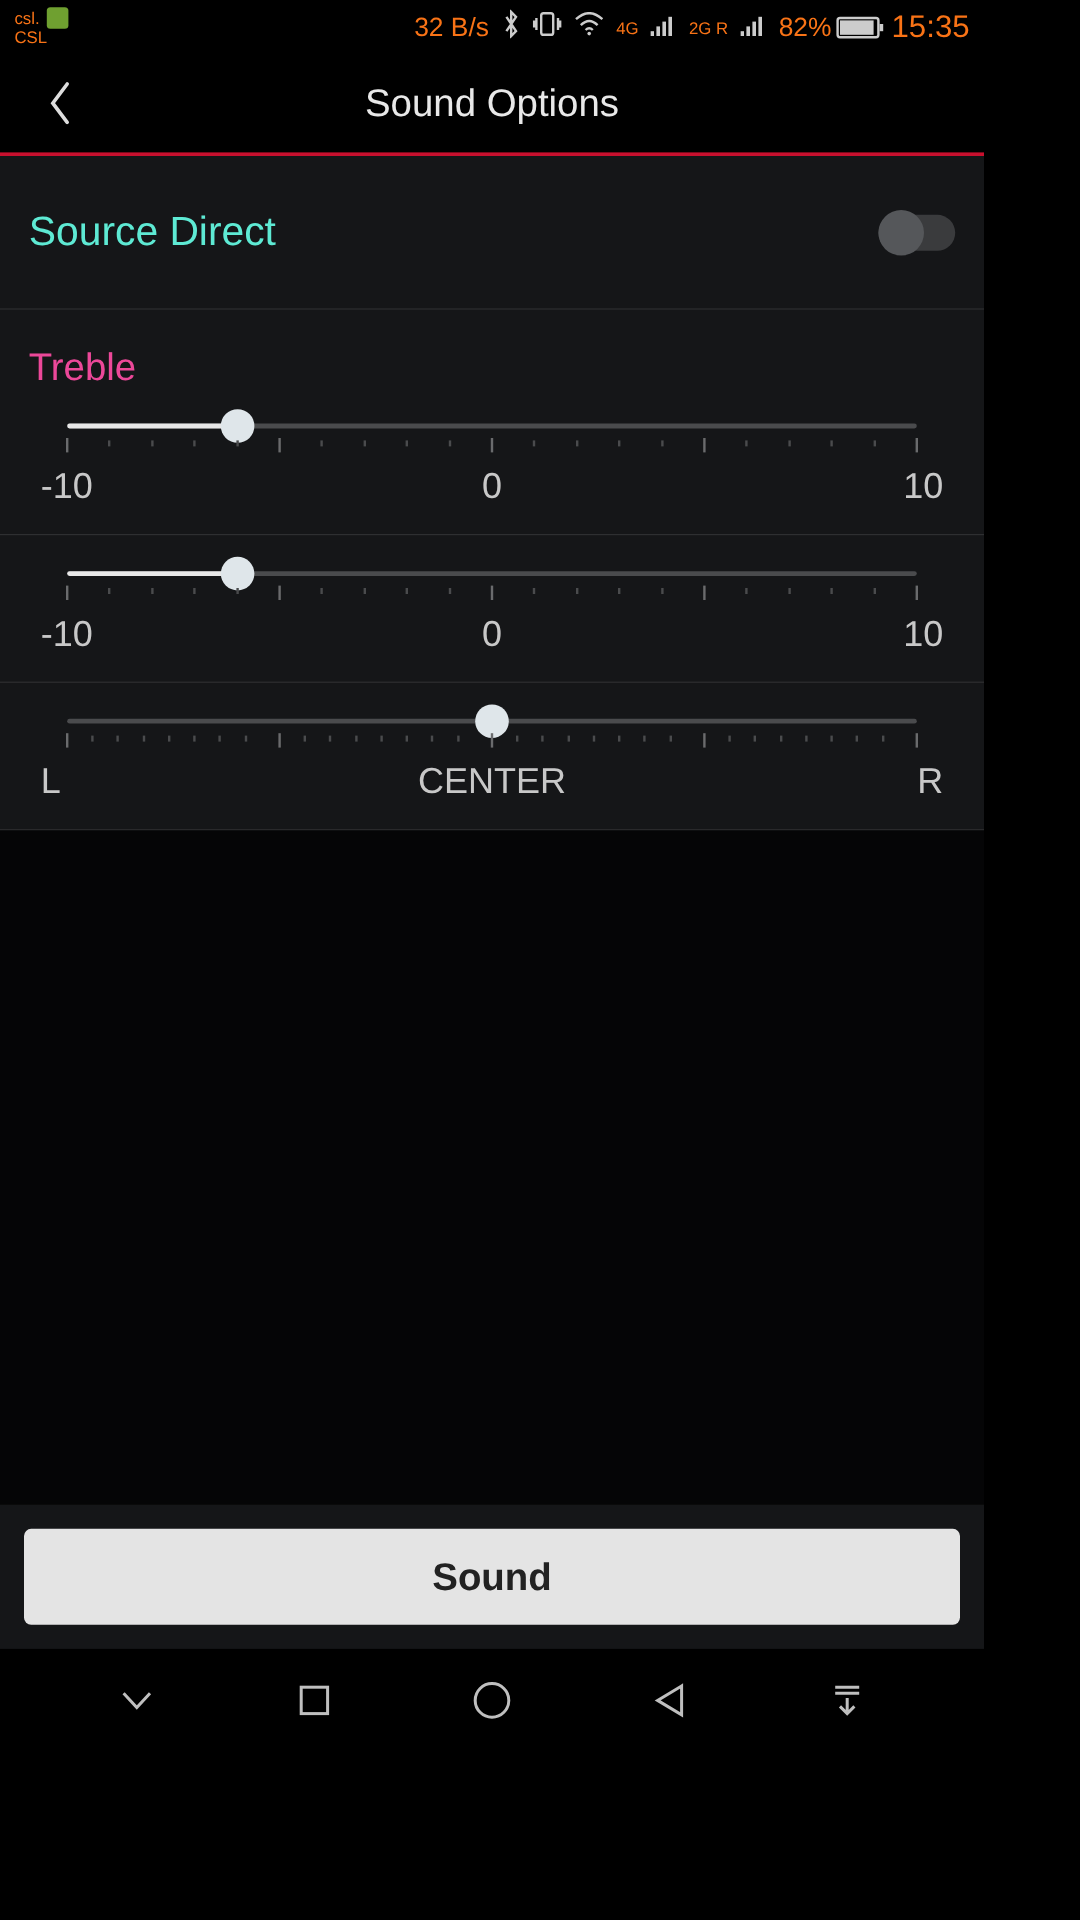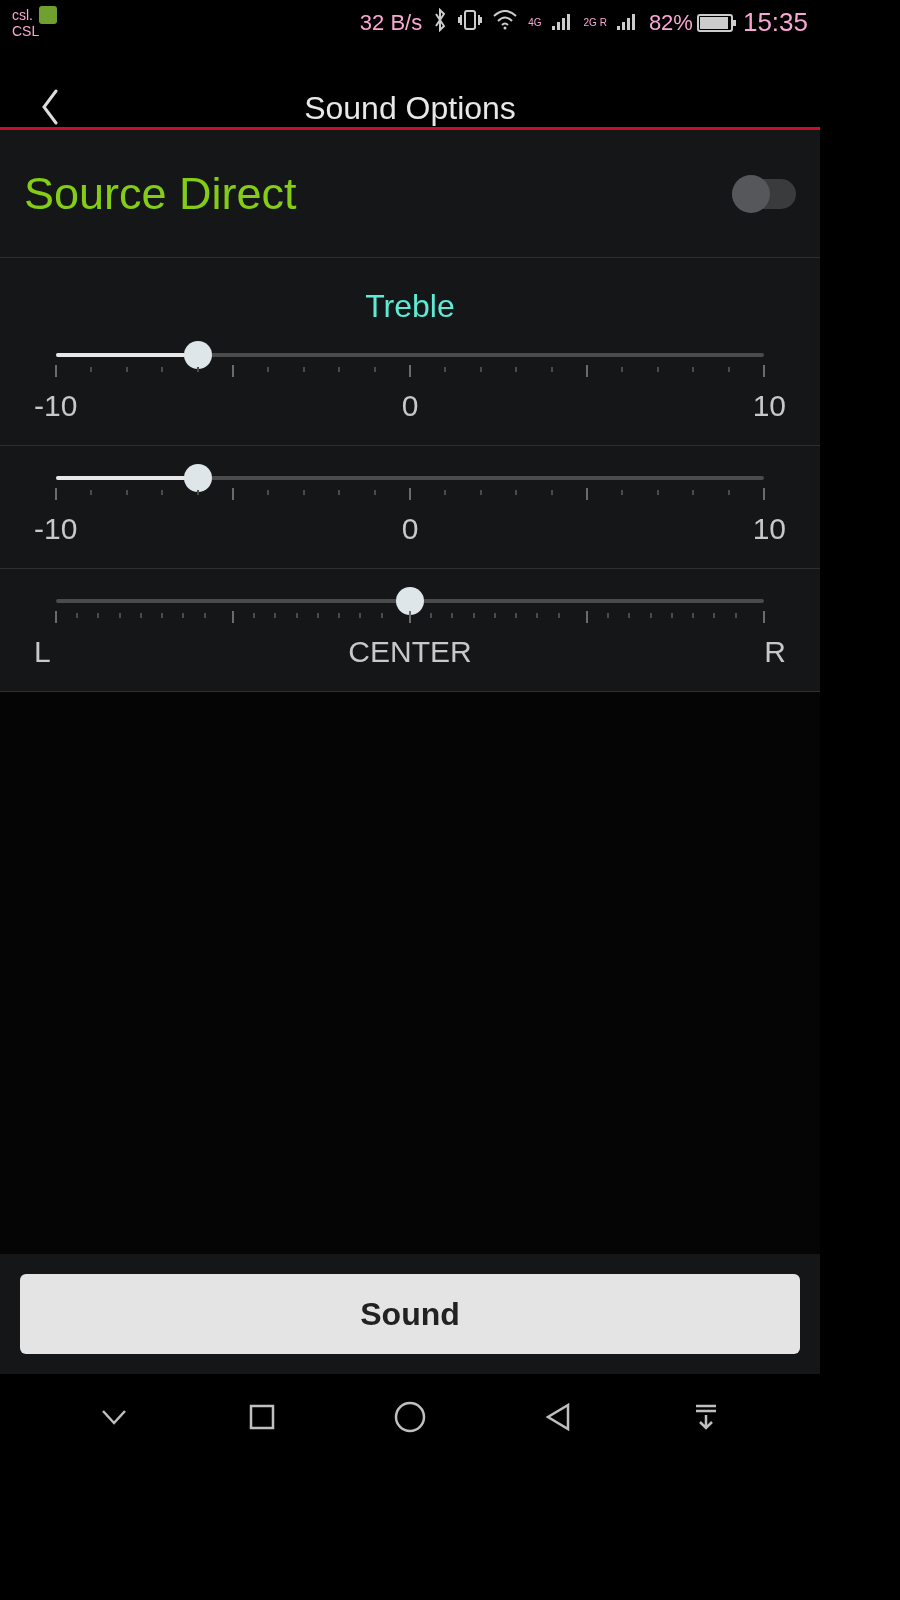--- a/index.html
+++ b/index.html
@@ -12,41 +12,41 @@
     overflow: hidden;
   }
   
   .status-bar {
     height: 45px;
     display: flex;
     align-items: center;
     justify-content: space-between;
     padding: 0 12px;
     font-size: 18px;
-    color: #f9a8d4;
+    color: #f97316;
     background: #000;
   }
   .status-left { display: flex; flex-direction: column; font-size: 14px; line-height: 15px; }
   .status-left .row1 { display: flex; align-items: center; gap: 6px;}
   .status-left .appicon {
     width: 18px; height: 18px; background: #6fa030; border-radius: 3px; position: relative;
   }
   .status-right { display: flex; align-items: center; gap: 10px; font-size: 22px; }
-  .status-right .sig { font-size: 10px; }
+  .status-right .sig { font-size: 14px; }
   .status-right .batwrap { display:flex; align-items:center; gap:4px;}
   .status-right .bat { width: 36px; height: 18px; border: 2px solid #ccc; border-radius: 3px; position: relative;}
   .status-right .bat::after { content:""; position:absolute; right:-5px; top:4px; width:3px; height:6px; background:#ccc;}
   .status-right .bat .fill { position:absolute; left:1px; top:1px; bottom:1px; width: 88%; background:#ccc;}
   .status-right .time { font-size: 26px; }
 
   
   .title-bar {
     height: 85px;
     display: flex;
-    align-items: flex-end;
+    align-items: center;
     justify-content: center;
     position: relative;
     background: #000;
     border-bottom: 3px solid #c8102e;
   }
   .title-bar .back {
     position: absolute;
     left: 30px;
     width: 40px; height: 40px;
     display:flex; align-items:center; justify-content:center;
@@ -65,39 +65,39 @@
 
   
   .setting-row {
     display: flex;
     align-items: center;
     justify-content: space-between;
     padding: 0 24px;
     height: 128px;
     border-bottom: 1px solid #2e2f31;
   }
-  .setting-row .label { font-size: 45px; color: #84cc16; }
+  .setting-row .label { font-size: 34px; color: #5eead4; }
   .toggle {
     width: 64px; height: 30px; background: #3a3b3d; border-radius: 15px;
     position: relative; cursor: pointer;
   }
   .toggle::after {
     content: "";
     position: absolute;
     left: 0px; top: -4px;
     width: 38px; height: 38px;
     background: #55575a; border-radius: 50%;
   }
 
   .slider-section {
     padding: 30px 24px 22px;
     border-bottom: 1px solid #2e2f31;
   }
   .slider-section .label {
-    text-align: center; font-size: 32px; color: #5eead4; margin-bottom: 28px;
+    font-size: 32px; color: #ec4899; margin-bottom: 28px;
   }
   .slider-track-wrap {
     position: relative;
     padding: 0 32px;
   }
   .slider-track {
     position: relative;
     height: 4px;
     background: #4a4b4d;
     border-radius: 2px;

